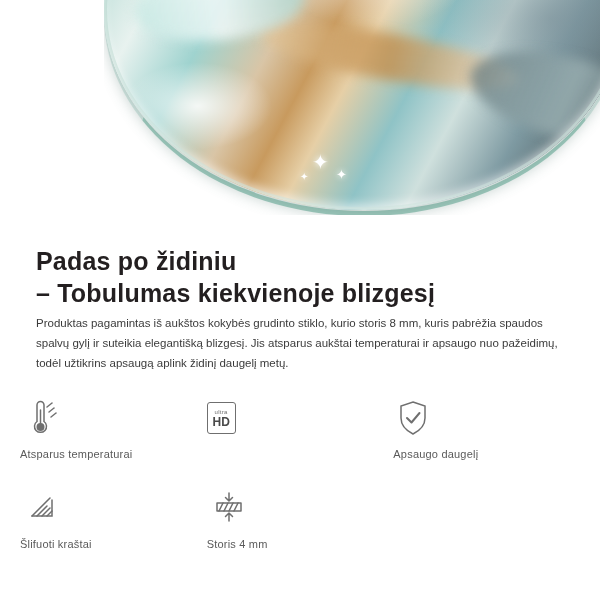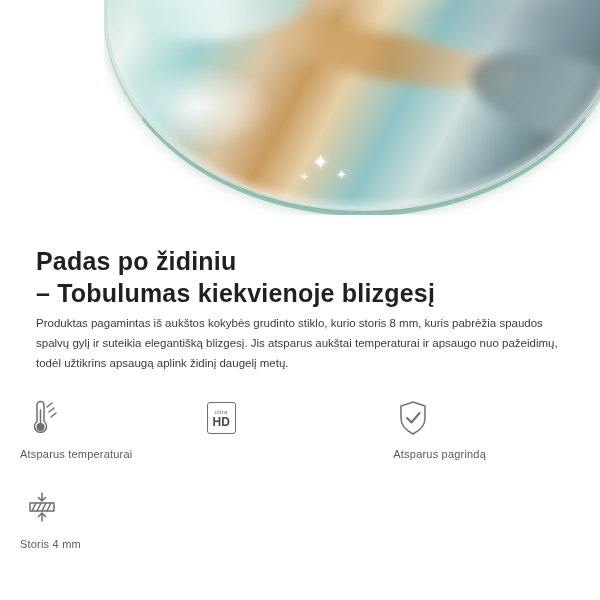--- a/index.html
+++ b/index.html
@@ -239,24 +239,38 @@
       </span>
     </div>
 
     <div class="feature">
       <span class="ico">
         <svg width="40" height="42" viewBox="0 0 40 42">
           <path d="M20 5l12 4v12c0 8-6 13-12 16-6-3-12-8-12-16V9z" fill="none" stroke="#6f6f6f" stroke-width="1.5"></path>
           <path d="M14 21l4.5 4.5L26.5 16" fill="none" stroke="#6f6f6f" stroke-width="2" stroke-linecap="round" stroke-linejoin="round"></path>
         </svg>
       </span>
-      <span class="cap">Atsparus pagrindą</span>
-    </div>
-
-
+      <span class="cap">Apsaugo daugelį</span>
+    </div>
+
+
+    <div class="feature">
+      <span class="ico">
+        <svg width="44" height="40" viewBox="0 0 44 40">
+          <g fill="none" stroke="#6f6f6f" stroke-width="1.5" stroke-linecap="round">
+            <path d="M12 28L30 10"></path>
+            <path d="M12 28h20V12"></path>
+            <path d="M17 28l10-10"></path>
+            <path d="M22 28l8-8"></path>
+            <path d="M27 28l5-5"></path>
+          </g>
+        </svg>
+      </span>
+      <span class="cap">Šlifuoti kraštai</span>
+    </div>
 
     <div class="feature">
       <span class="ico">
         <svg width="44" height="42" viewBox="0 0 44 42">
           <g fill="none" stroke="#6f6f6f" stroke-width="1.5" stroke-linecap="round" stroke-linejoin="round">
             <path d="M22 6v7M18.5 10.5L22 14l3.5-3.5"></path>
             <rect x="10" y="16" width="24" height="8"></rect>
             <path d="M12 24l4-8M17 24l4-8M22 24l4-8M27 24l4-8"></path>
             <path d="M22 34v-7M18.5 29.5L22 26l3.5 3.5"></path>
           </g>

